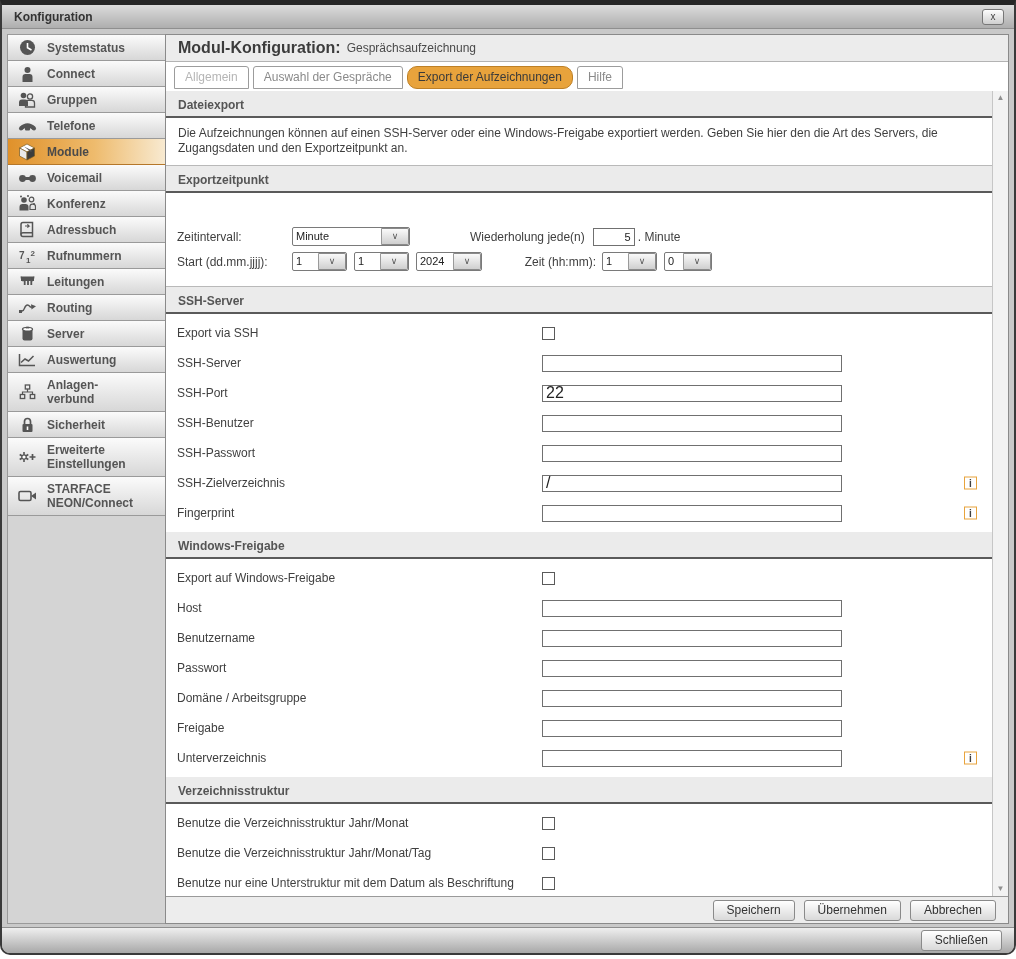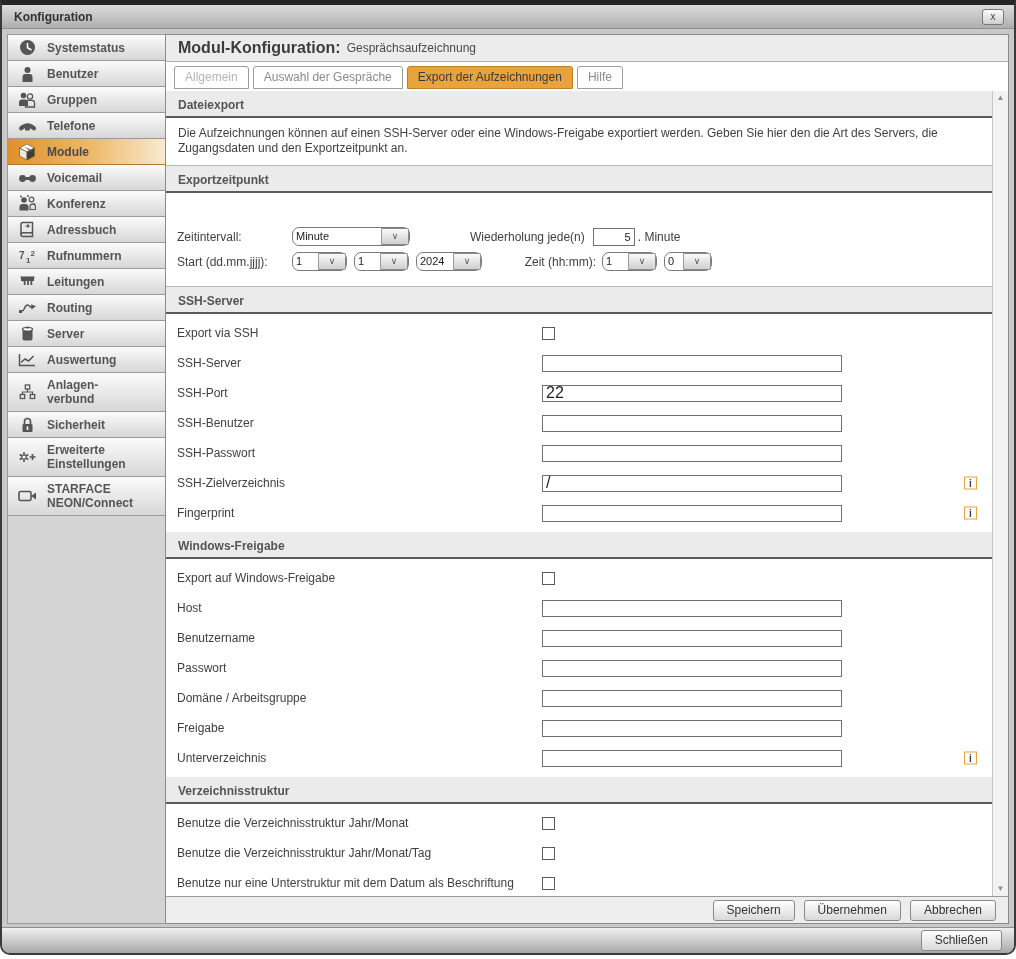--- a/index.html
+++ b/index.html
@@ -29,21 +29,21 @@
   .side-fill { flex:1; background:#d4d4d4; }
   
   .main { flex:1; background:#fff; border:1px solid #8a8a8a; display:flex; flex-direction:column; }
   .module-header { height:27px; background:#ececec; border-bottom:1px solid #b3b3b3; display:flex; align-items:center; padding:0 12px; gap:6px; }
   .module-header .b { font-size:16px; font-weight:bold; color:#3c3c3c; }
   .module-header .v { font-size:12px; color:#4a4a4a; }
   .tabrow { height:29px; background:#fff; display:flex; align-items:flex-end; gap:4px; padding:4px 0 2px 8px; }
   .tab { border:1px solid #9c9c9c; border-radius:3px 3px 0 0; background:#fff; color:#8a8a8a;
          font-size:12px; padding:3px 10px 4px; cursor:pointer; }
   .tab.disabled { color:#b5b5b5; }
-  .tab.active { background:#e8a33c; border-color:#bd8027; color:#3a3a3a; }
+  .tab.active { background:#e8a33c; border-color:#bd8027; color:#3a3a3a;border-radius:10px; }
   
   .content-wrap { flex:1; position:relative; overflow:hidden; }
   .content { position:absolute; left:0; top:0; right:16px; bottom:0; overflow:hidden; }
   .scrollbar { position:absolute; right:0; top:0; bottom:0; width:16px; background:#f2f2f2; border-left:1px solid #c6c6c6;
                display:flex; flex-direction:column; justify-content:space-between; align-items:center; padding:2px 0; }
   .scroll-arrow { font-size:8px; color:#8f8f8f; line-height:10px; cursor:pointer; }
   
   .sec-header { background:#ebebeb; border-bottom:2px solid #5a5a5a; padding:4px 12px 3px; }
   .sec-header span { font-size:12px; font-weight:bold; color:#555; }
   .desc { padding:8px 14px 9px 12px; border-bottom:1px solid #b9b9b9; font-size:12px; color:#3f3f3f; line-height:15px; }
@@ -53,21 +53,21 @@
   .txt { width:300px; height:17px; border:1px solid #707070; font-size:16px; font-family:"Liberation Sans",sans-serif;
          padding:0 3px; color:#222; background:#fff; }
   .chk { appearance:none; -webkit-appearance:none; width:13px; height:13px; border:1px solid #5a5a5a; background:#fff; cursor:pointer; }
   .info-badge { position:absolute; right:7px; top:50%; transform:translateY(-50%); width:13px; height:13px;
                 border:1px solid #e8a33c; background:#fff; color:#3f3f3f; font-size:10px; font-weight:bold;
                 line-height:11px; text-align:center; cursor:pointer; }
   
   .ez-rows { padding:10px 8px 12px 11px; border-bottom:0;margin-top:21px; }
   .ez-row { display:flex; align-items:center; min-height:25px; font-size:12px; color:#3f3f3f; }
   .ez-label { width:115px; flex:none; }
-  .select { display:inline-flex; align-items:stretch; border:1px solid #7a7a7a; background:#fff; height:19px; border-radius:7px; cursor:pointer; }
+  .select { display:inline-flex; align-items:stretch; border:1px solid #7a7a7a; background:#fff; height:19px; border-radius:2px; cursor:pointer; }
   .select .val { flex:1; font-size:11px; color:#222; padding:2px 3px 0; overflow:hidden; white-space:nowrap; }
   .select .btn { width:17px; flex:none; background:linear-gradient(#fafafa,#cfcfcf); border-left:1px solid #9a9a9a;
                  border-radius:0 2px 2px 0; display:flex; align-items:center; justify-content:center;
                  font-size:9px; color:#555; }
   .num-input { width:42px; height:18px; border:1px solid #707070; font-size:11px; text-align:right;
                padding:0 3px; font-family:"Liberation Sans",sans-serif; color:#222; }
   
   .hinweis { padding:4px 14px 8px 12px; }
   .hinweis .ht { font-size:12px; font-weight:bold; color:#2f2f2f; margin-bottom:5px; }
   
@@ -99,21 +99,21 @@
           </span>
           <span class="lbl">Systemstatus</span>
         </div>
         <div class="side-item">
           <span class="side-icon">
             <svg width="15" height="16" viewBox="0 0 15 16">
               <circle cx="7.5" cy="4" r="3" fill="#555555"></circle>
               <path d="M2.5 16v-5a3 3 0 0 1 3-3h4a3 3 0 0 1 3 3v5z" fill="#555555"></path>
             </svg>
           </span>
-          <span class="lbl">Benutzer</span>
+          <span class="lbl">Connect</span>
         </div>
         <div class="side-item">
           <span class="side-icon">
             <svg width="18" height="16" viewBox="0 0 18 16">
               <circle cx="12" cy="4.5" r="2.6" fill="none" stroke="#555555" stroke-width="1.3"></circle>
               <path d="M7.5 15v-4a2.6 2.6 0 0 1 2.6-2.6h3.8A2.6 2.6 0 0 1 16.5 11v4z" fill="none" stroke="#555555" stroke-width="1.3"></path>
               <circle cx="5.5" cy="3.5" r="2.8" fill="#555555"></circle>
               <path d="M1 14V10.5A3 3 0 0 1 4 7.5h3a3 3 0 0 1 3 3V14z" fill="#555555"></path>
             </svg>
           </span>

